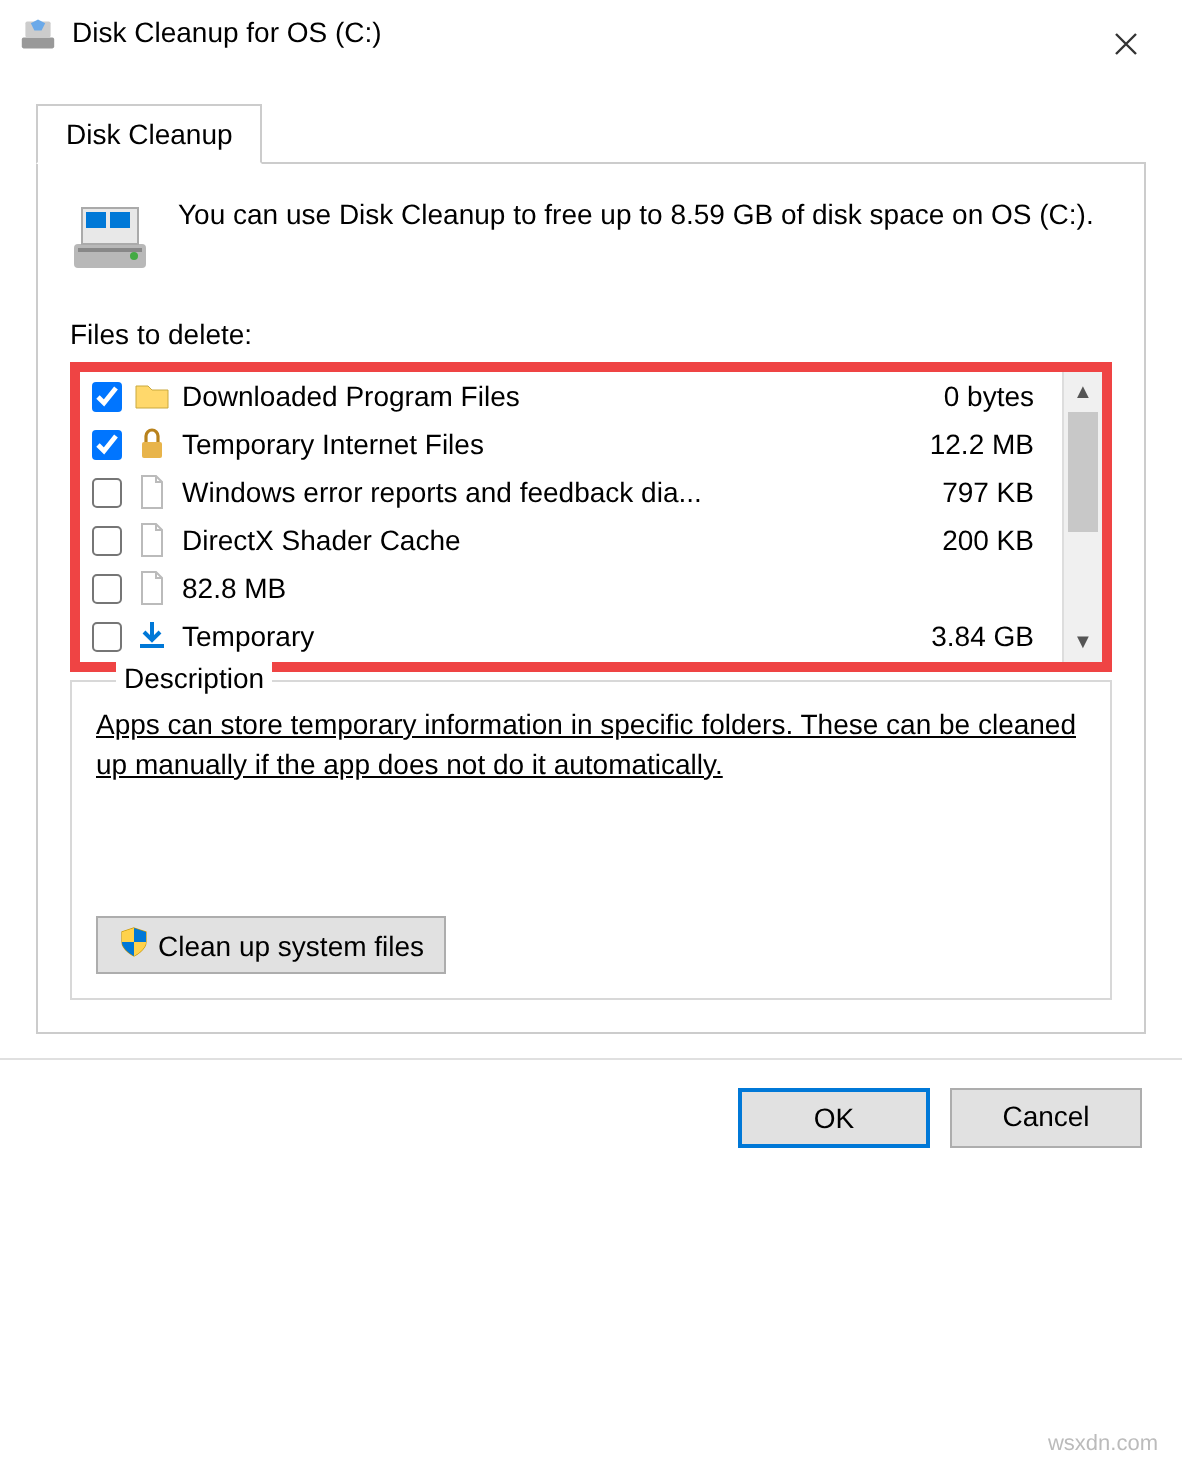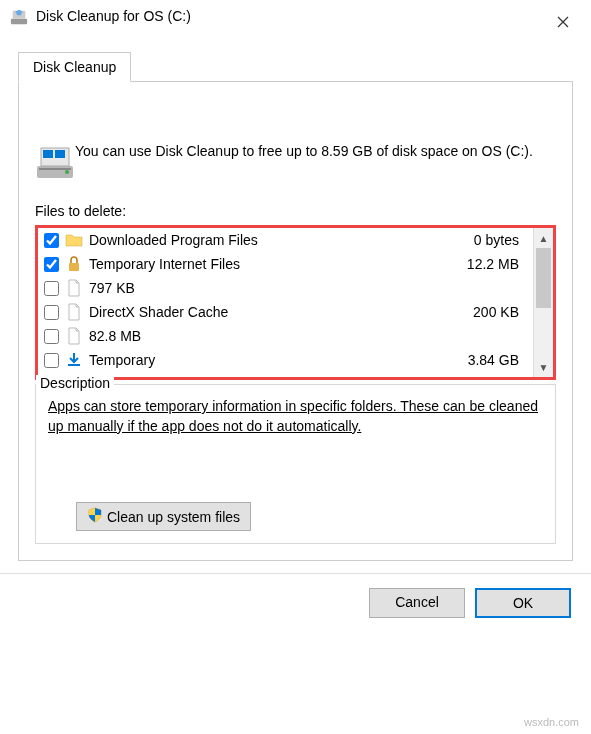--- a/index.html
+++ b/index.html
@@ -55,37 +55,37 @@
       background: #fff;
       font-size: 14px;
     }
     .tab-panel {
       border: 1px solid #ccc;
       border-top: none;
       padding: 16px;
     }
     .info-row {
       display: flex;
+      gap: 14px;
       margin-bottom: 18px;
-      margin-top: 44px;
     }
     .drive-icon {
       width: 40px;
       flex-shrink: 0;
     }
     .info-text {
       font-size: 14px;
       line-height: 1.4;
     }
     .section-label {
       font-size: 14px;
       margin-bottom: 6px;
     }
     .file-list-wrap {
-      border: 3px solid #ef4444;
+      border: 5px solid #ef4444;
       height: 155px;
       display: flex;
       overflow: hidden;
     }
     .file-list {
       flex: 1;
       overflow: hidden;
     }
     .file-row {
       display: flex;
@@ -150,42 +150,41 @@
     }
     .fieldset {
       border: 1px solid #d8d8d8;
       padding: 12px;
       margin-top: 4px;
       position: relative;
     }
     .fieldset .legend {
       position: absolute;
       top: -10px;
-      left: 0;
+      left: 22px;
       background: #fff;
       padding: 0 4px;
       font-size: 14px;
       text-align: center;
     }
     .desc-text {
       font-size: 14px;
       line-height: 1.4;
       min-height: 95px;
       text-decoration: underline;
     }
     .sys-btn {
       display: inline-flex;
       align-items: center;
       gap: 4px;
       padding: 4px 10px;
       border: 1px solid #adadad;
       background: #e1e1e1;
       font-size: 14px;
       margin-top: 10px;
-      margin-left: 28px;
     }
     .footer {
       display: flex;
       justify-content: flex-end;
       gap: 10px;
       padding: 14px 20px;
       border-top: 1px solid #e0e0e0;
     }
     .btn {
       min-width: 96px;
@@ -266,20 +265,21 @@
               </svg></span>
             <span class="row-name">Temporary Internet Files</span>
             <span class="row-size">12.2 MB</span>
           </div>
           <div class="file-row">
             <input type="checkbox" style="">
             <span class="row-icon"><svg viewBox="0 0 18 18">
                 <path d="M4 1 h7 l3 3 v13 h-10 z" fill="#fff" stroke="#bbb" stroke-width="1"></path>
                 <path d="M11 1 v3 h3" fill="none" stroke="#bbb"></path>
               </svg></span>
+            <span class="row-name">Windows error reports and feedback dia...</span>
             <span class="row-size">797 KB</span>
           </div>
           <div class="file-row">
             <input type="checkbox" style="">
             <span class="row-icon"><svg viewBox="0 0 18 18">
                 <path d="M4 1 h7 l3 3 v13 h-10 z" fill="#fff" stroke="#bbb" stroke-width="1"></path>
                 <path d="M11 1 v3 h3" fill="none" stroke="#bbb"></path>
               </svg></span>
             <span class="row-name">DirectX Shader Cache</span>
             <span class="row-size">200 KB</span>
@@ -326,17 +326,17 @@
           </svg>
         </span>
         <span>Clean up system files</span>
       </div>
     </div>
 
   </div>
 </div>
 
 <div class="footer">
+  <div class="btn primary">OK</div>
   <div class="btn">Cancel</div>
-  <div class="btn primary">OK</div>
 </div>
 
 <div class="watermark">wsxdn.com</div>
 
 </body></html>

